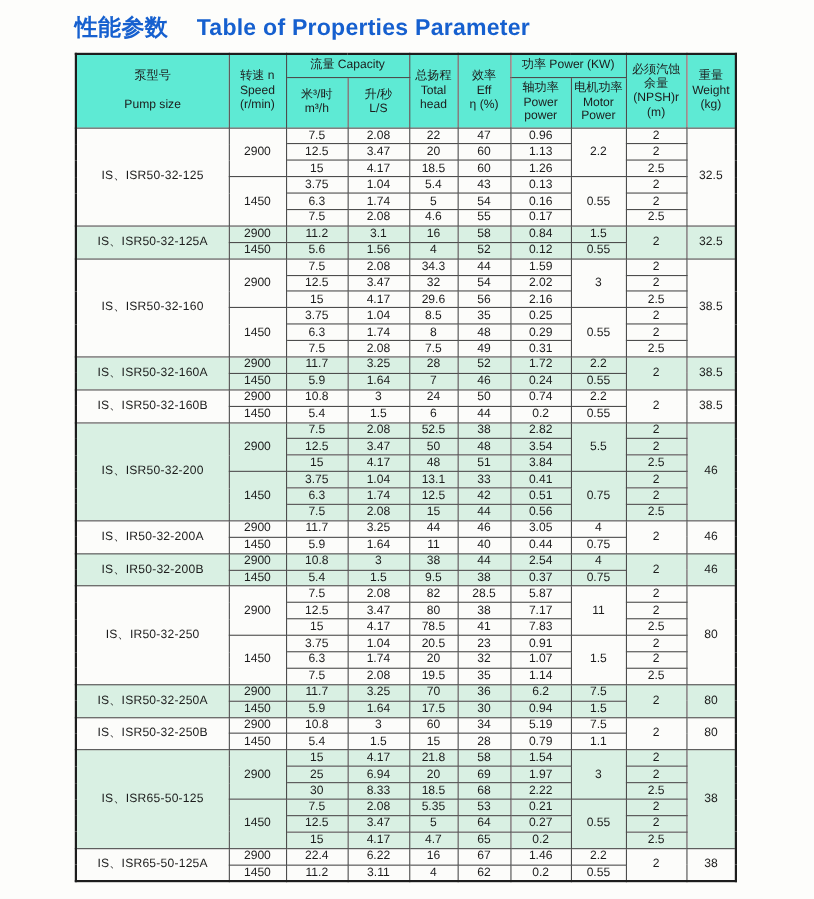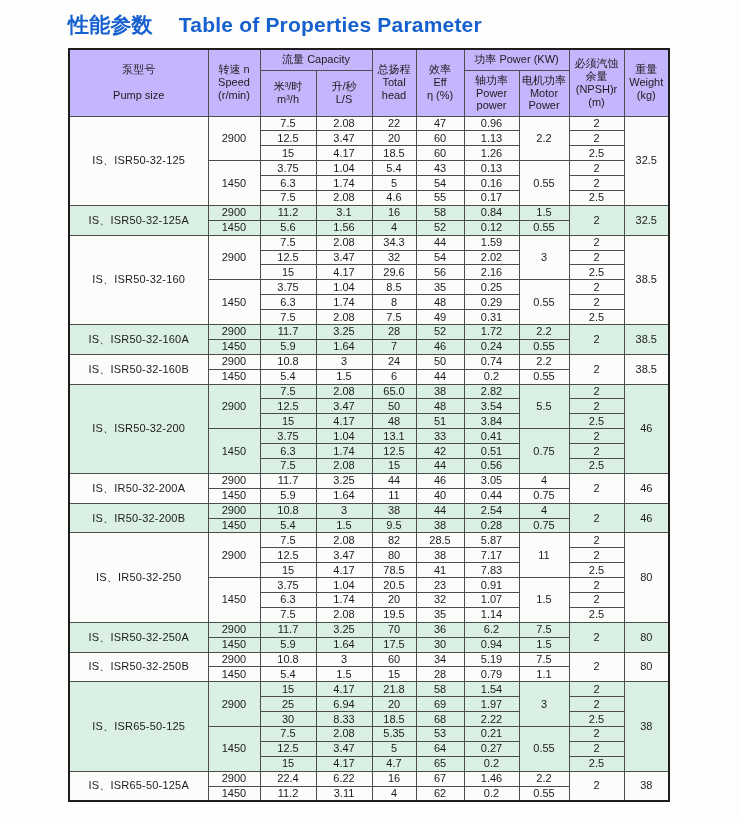--- a/index.html
+++ b/index.html
@@ -34,21 +34,21 @@
     text-align: center;
     vertical-align: middle;
     padding: 0 1px;
     line-height: 1.18;
     font-size: 11px;
     font-weight: normal;
     white-space: pre-line;
     overflow: hidden;
   }
   table.pump-table { border: 2px solid #1d1d1d; }
-  thead th { background: #c4b5fd; font-size: 10.5px; }
+  thead th { background: #5eead4; font-size: 10.5px; }
   thead tr.h1 th { height: 21px; }
   thead tr.h2 th { height: 46px; }
   tbody td { height: 14.9px; background: #fcfcfa; }
   tr.shaded td { background: #d9f0e3; }
   td.model { font-size: 11px; letter-spacing: 0.2px; }
 </style>
 </head>
 <body>
 
 <div class="page">
@@ -274,21 +274,21 @@
           <td>6</td>
           <td>44</td>
           <td>0.2</td>
           <td>0.55</td>
         </tr>
         <tr class="shaded">
           <td rowspan="6" class="model">IS、ISR50-32-200</td>
           <td rowspan="3">2900</td>
           <td>7.5</td>
           <td>2.08</td>
-          <td>65.0</td>
+          <td>52.5</td>
           <td>38</td>
           <td>2.82</td>
           <td rowspan="3">5.5</td>
           <td>2</td>
           <td rowspan="6">46</td>
         </tr>
         <tr class="shaded">
           <td>12.5</td>
           <td>3.47</td>
           <td>50</td>
@@ -362,21 +362,21 @@
           <td>4</td>
           <td rowspan="2">2</td>
           <td rowspan="2">46</td>
         </tr>
         <tr class="shaded">
           <td>1450</td>
           <td>5.4</td>
           <td>1.5</td>
           <td>9.5</td>
           <td>38</td>
-          <td>0.28</td>
+          <td>0.37</td>
           <td>0.75</td>
         </tr>
         <tr>
           <td rowspan="6" class="model">IS、IR50-32-250</td>
           <td rowspan="3">2900</td>
           <td>7.5</td>
           <td>2.08</td>
           <td>82</td>
           <td>28.5</td>
           <td>5.87</td>

